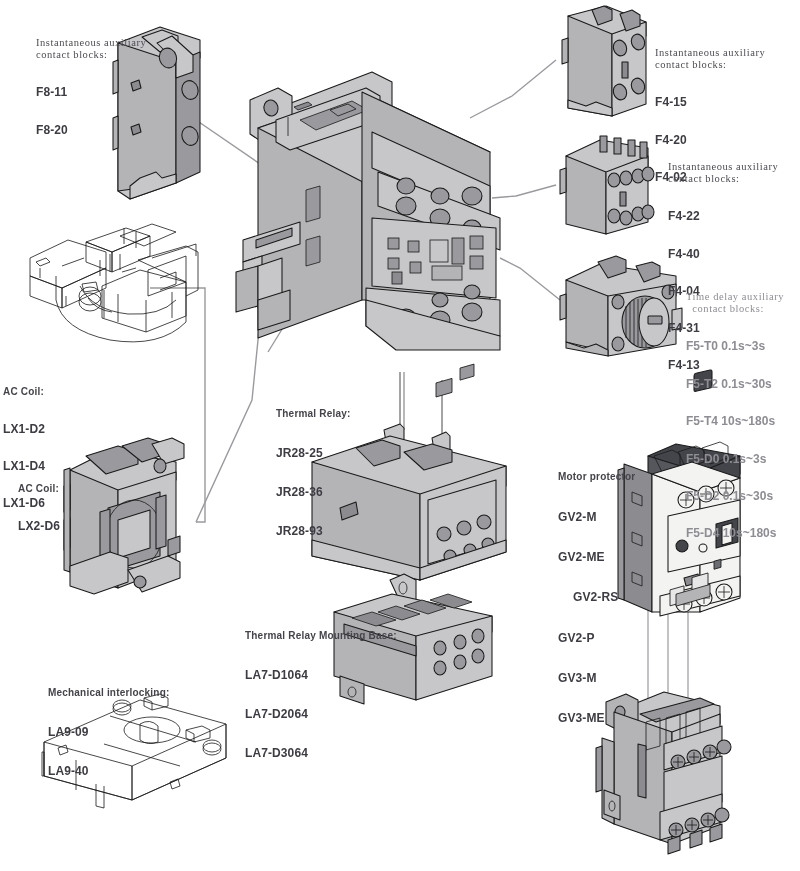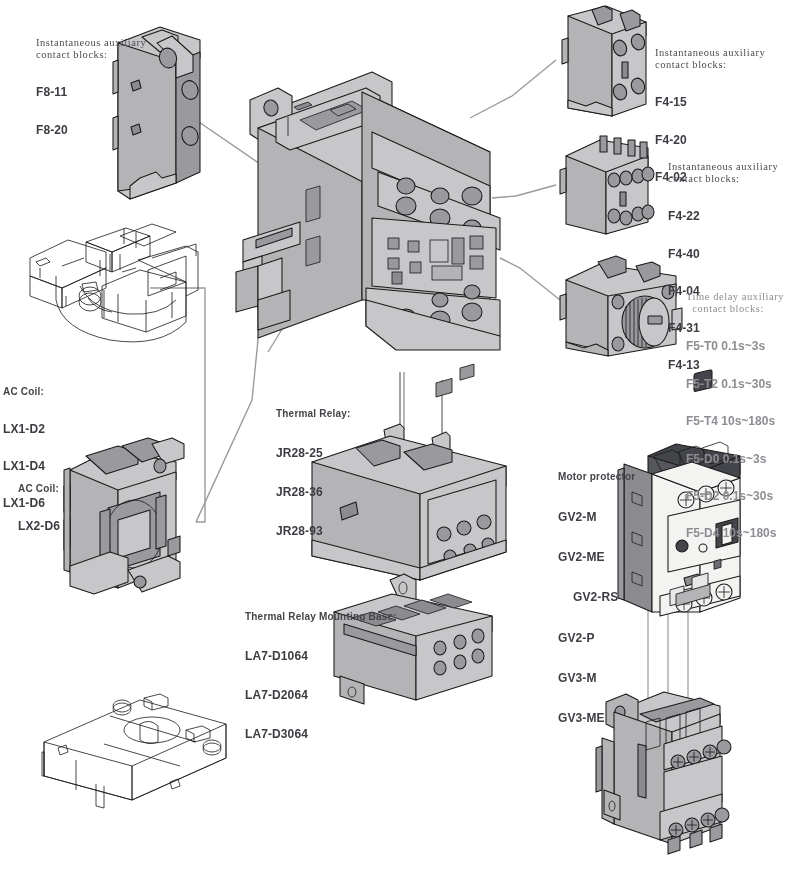--- a/index.html
+++ b/index.html
@@ -511,27 +511,32 @@
   <div class="code">LX2-D6</div>
 </div>
 
 <div class="label" style="left:276px;top:383px;">
   <div class="hd2">Thermal Relay:</div>
   <div class="code" style="padding-top:2px;">JR28-25</div>
   <div class="code" style="padding-top:2px;">JR28-36</div>
   <div class="code" style="padding-top:2px;">JR28-93</div>
 </div>
 
-<div class="label" style="left:245px;top:586px;">
+<div class="label" style="left:245px;top:605px;">
   <div class="hd2">Thermal Relay Mounting Base:</div>
   <div class="code" style="padding-top:2px;">LA7-D1064</div>
   <div class="code" style="padding-top:2px;">LA7-D2064</div>
   <div class="code" style="padding-top:2px;">LA7-D3064</div>
 </div>
 
+<div class="label" style="left:48px;top:662px;">
+  <div class="hd2">Mechanical interlocking:</div>
+  <div class="code" style="padding-top:2px;">LA9-09</div>
+  <div class="code" style="padding-top:2px;">LA9-40</div>
+</div>
 
 <div class="label" style="left:558px;top:446px;">
   <div class="hd2">Motor protector</div>
   <div class="code" style="padding-top:3px;">GV2-M</div>
   <div class="code" style="padding-top:3px;">GV2-ME</div>
   <div class="code" style="padding-top:3px;margin-left:15px;">GV2-RS</div>
   <div class="code" style="padding-top:3px;">GV2-P</div>
   <div class="code" style="padding-top:3px;">GV3-M</div>
   <div class="code" style="padding-top:3px;">GV3-ME</div>
 </div>

